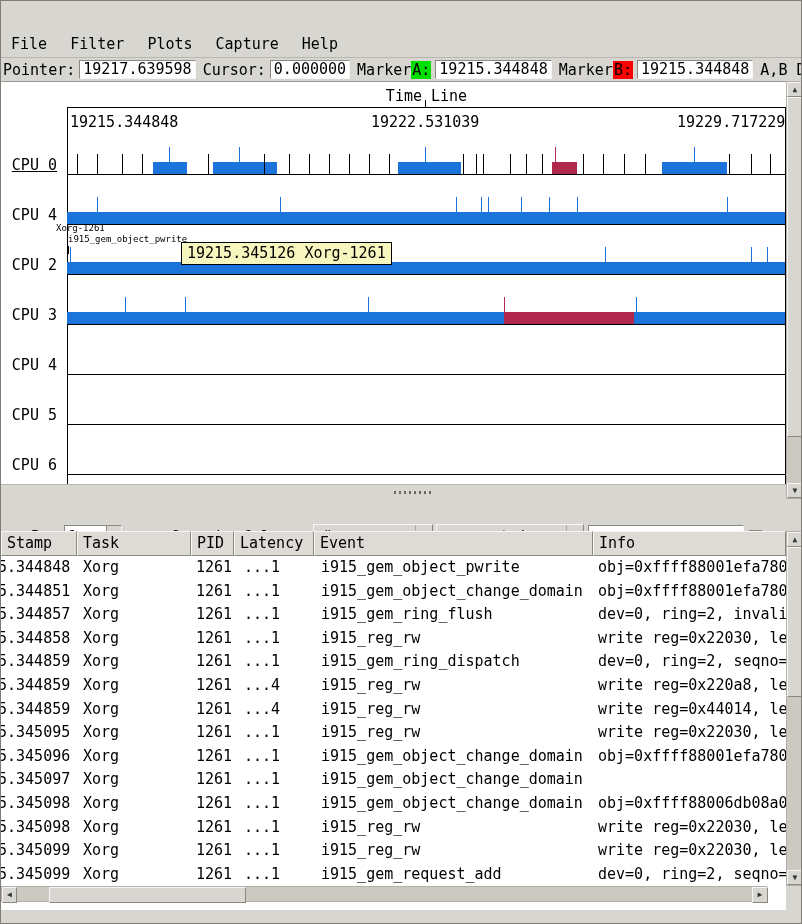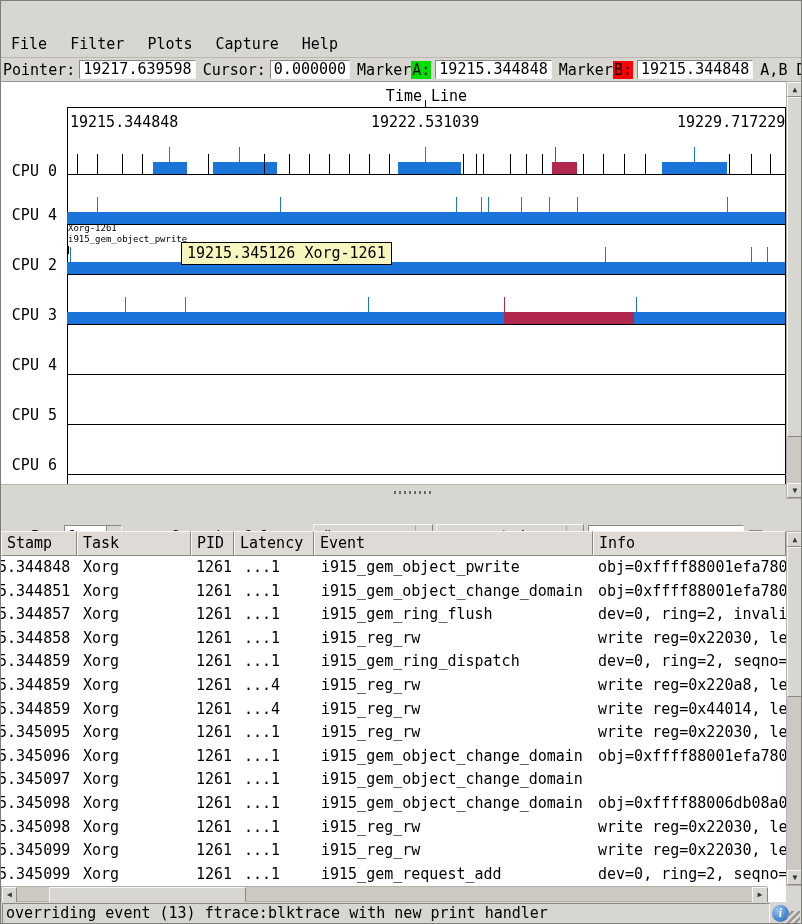--- a/index.html
+++ b/index.html
@@ -39,21 +39,21 @@
   .vline{position:absolute;top:25px;width:1px;height:378px;background:#000;}
   #vline-left{left:66px}#vline-right{left:784px}
   .ts{position:absolute;top:31px;font-size:15px;}
   #ts-left{left:69px}#ts-mid{left:370px}#ts-right{left:676px}
   .cpu-label{position:absolute;left:0;width:56px;height:18px;text-align:right;font-size:15px;}
   .cpu-track{position:absolute;left:66px;width:718px;height:41px;border-bottom:1px solid #000;}
   .bar{position:absolute;bottom:0;height:12px;}
   .tick{position:absolute;width:1px;}
   .tick-base{bottom:0;height:20px;}
   .tick-top{bottom:12px;height:15px;}
-  .hover-task{position:absolute;left:67px;top:141px;font-size:9px;line-height:11px;}
+  .hover-task{position:absolute;left:55px;top:141px;font-size:9px;line-height:11px;}
   .hover-event{position:absolute;left:67px;top:152px;font-size:9px;line-height:11px;}
   #hover-tick{position:absolute;left:67px;top:164px;width:1px;height:8px;background:#000;}
   #gtooltip{position:absolute;left:180px;top:160px;height:23px;background:#f6f6be;
     border:1px solid #000;font-size:15px;line-height:21px;padding:0 5px;}
   
   .scroll-trough{background:#ccc9c3;border:1px solid #b3b0aa;}
   .sb-btn{position:absolute;background:#d8d6d1;border:1px solid;
     border-color:#f7f6f4 #8a887f #8a887f #f7f6f4;color:#333;
     font-size:8px;text-align:center;line-height:13px;}
   .sb-thumb{position:absolute;background:#d8d6d1;border:1px solid;
@@ -155,21 +155,21 @@
   <div id="graph">
     <div class="gtitle">Time Line</div>
     <div id="axis"></div>
     <div id="axis-midtick"></div>
     <div class="vline" id="vline-left"></div>
     <div class="vline" id="vline-right"></div>
     <div class="ts" id="ts-left">19215.344848</div>
     <div class="ts" id="ts-mid">19222.531039</div>
     <div class="ts" id="ts-right">19229.717229</div>
     <div id="cpu-rows">
-        <div class="cpu-label" style="top: 80px;">CPU 0</div>
+        <div class="cpu-label" style="top: 74px; text-decoration: underline;">CPU 0</div>
         <div class="cpu-track" style="top: 52px;">
           <div class="bar" style="left: 12%; width: 4.7%; background: rgb(27, 116, 217);"></div>
           <div class="bar" style="left: 20.4%; width: 8.9%; background: rgb(27, 116, 217);"></div>
           <div class="bar" style="left: 46.1%; width: 8.8%; background: rgb(27, 116, 217);"></div>
           <div class="bar" style="left: 67.6%; width: 3.4%; background: rgb(176, 40, 78);"></div>
           <div class="bar" style="left: 82.9%; width: 9%; background: rgb(27, 116, 217);"></div>
           <div class="tick tick-base" style="left: 1.4%; background: rgb(0, 0, 0);"></div>
           <div class="tick tick-base" style="left: 4.2%; background: rgb(0, 0, 0);"></div>
           <div class="tick tick-base" style="left: 7.6%; background: rgb(0, 0, 0);"></div>
           <div class="tick tick-base" style="left: 10.4%; background: rgb(0, 0, 0);"></div>
@@ -406,19 +406,14 @@
     <div class="sb-thumb"></div>
     <div class="sb-btn down">▼</div>
   </div>
 
   <div id="hscroll" class="scroll-trough">
     <div class="sb-btn left">◀</div>
     <div class="sb-thumb"></div>
     <div class="sb-btn right">▶</div>
   </div>
 
-  <div id="statusbar">
-    <div id="status-frame">overriding event (13) ftrace:blktrace with new print handler</div>
-    <div id="info-icon">i</div>
-    <div id="resize-grip"></div>
-  </div>
 
 </div>
 
 </body></html>

